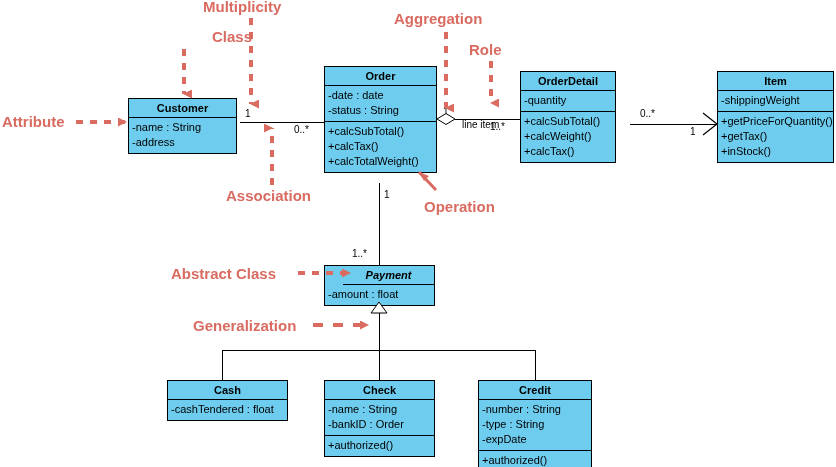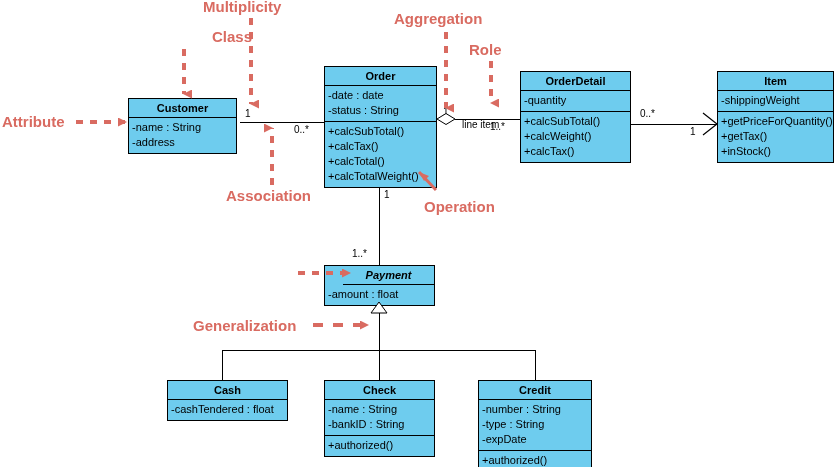--- a/index.html
+++ b/index.html
@@ -158,26 +158,25 @@
 
   <div class="uml-class" style="left:324px; top:66px; width:113px;">
     <div class="uml-name">Order</div>
     <div class="uml-compartment">
       <div class="uml-row">-date : date</div>
       <div class="uml-row">-status : String</div>
     </div>
     <div class="uml-compartment last">
       <div class="uml-row">+calcSubTotal()</div>
       <div class="uml-row">+calcTax()</div>
-      <div class="uml-row">+calcTotal()</div>
       <div class="uml-row">+calcTotalWeight()</div>
     </div>
   </div>
 
-  <div class="uml-class" style="left:520px; top:71px; width:111px;">
+  <div class="uml-class" style="left:520px; top:71px; width:96px;">
     <div class="uml-name">OrderDetail</div>
     <div class="uml-compartment">
       <div class="uml-row">-quantity</div>
     </div>
     <div class="uml-compartment last">
       <div class="uml-row">+calcSubTotal()</div>
       <div class="uml-row">+calcWeight()</div>
       <div class="uml-row">+calcTax()</div>
     </div>
   </div>
@@ -205,21 +204,21 @@
     <div class="uml-name">Cash</div>
     <div class="uml-compartment last">
       <div class="uml-row">-cashTendered : float</div>
     </div>
   </div>
 
   <div class="uml-class" style="left:324px; top:380px; width:111px;">
     <div class="uml-name">Check</div>
     <div class="uml-compartment">
       <div class="uml-row">-name : String</div>
-      <div class="uml-row">-bankID : String</div>
+      <div class="uml-row">-bankID : Order</div>
     </div>
     <div class="uml-compartment last">
       <div class="uml-row">+authorized()</div>
     </div>
   </div>
 
   <div class="uml-class" style="left:478px; top:380px; width:114px;">
     <div class="uml-name">Credit</div>
     <div class="uml-compartment">
       <div class="uml-row">-number : String</div>
@@ -264,15 +263,16 @@
     <line x1="313" y1="325" x2="368" y2="325" stroke="#D96B61" stroke-width="4" stroke-dasharray="10,10" marker-end="url(#redArrowRight)"></line>
   </svg>
 
   <div class="anno" style="left:168px; top:28px;margin-left:44px;">Class</div>
   <div class="anno" style="left:203px; top:-2px;">Multiplicity</div>
   <div class="anno" style="left:394px; top:10px;">Aggregation</div>
   <div class="anno" style="left:469px; top:41px;">Role</div>
   <div class="anno" style="left:2px; top:113px;">Attribute</div>
   <div class="anno" style="left:226px; top:187px;">Association</div>
   <div class="anno" style="left:424px; top:198px;">Operation</div>
+  <div class="anno" style="left:171px; top:265px;">Abstract Class</div>
   <div class="anno" style="left:193px; top:317px;">Generalization</div>
 
 </div>
 
 </body></html>

